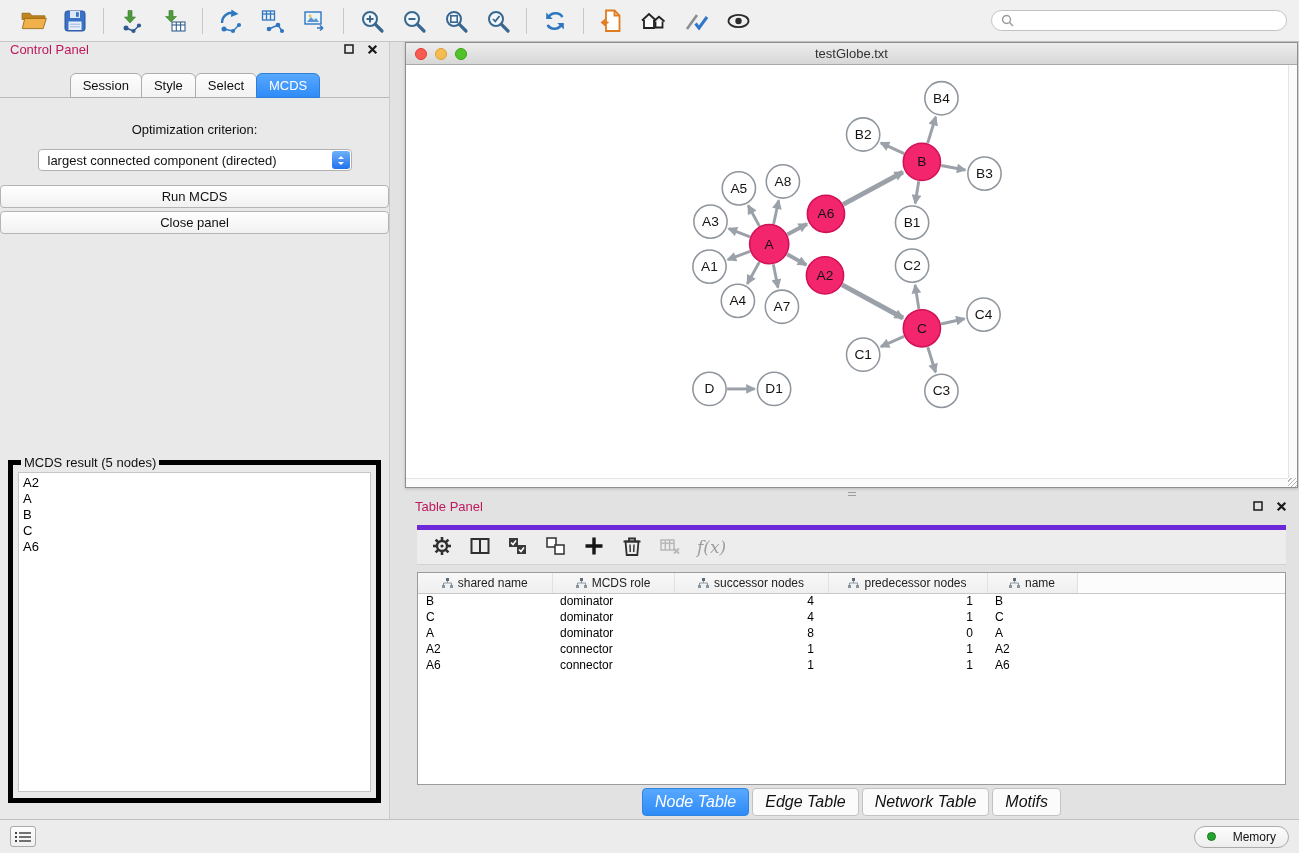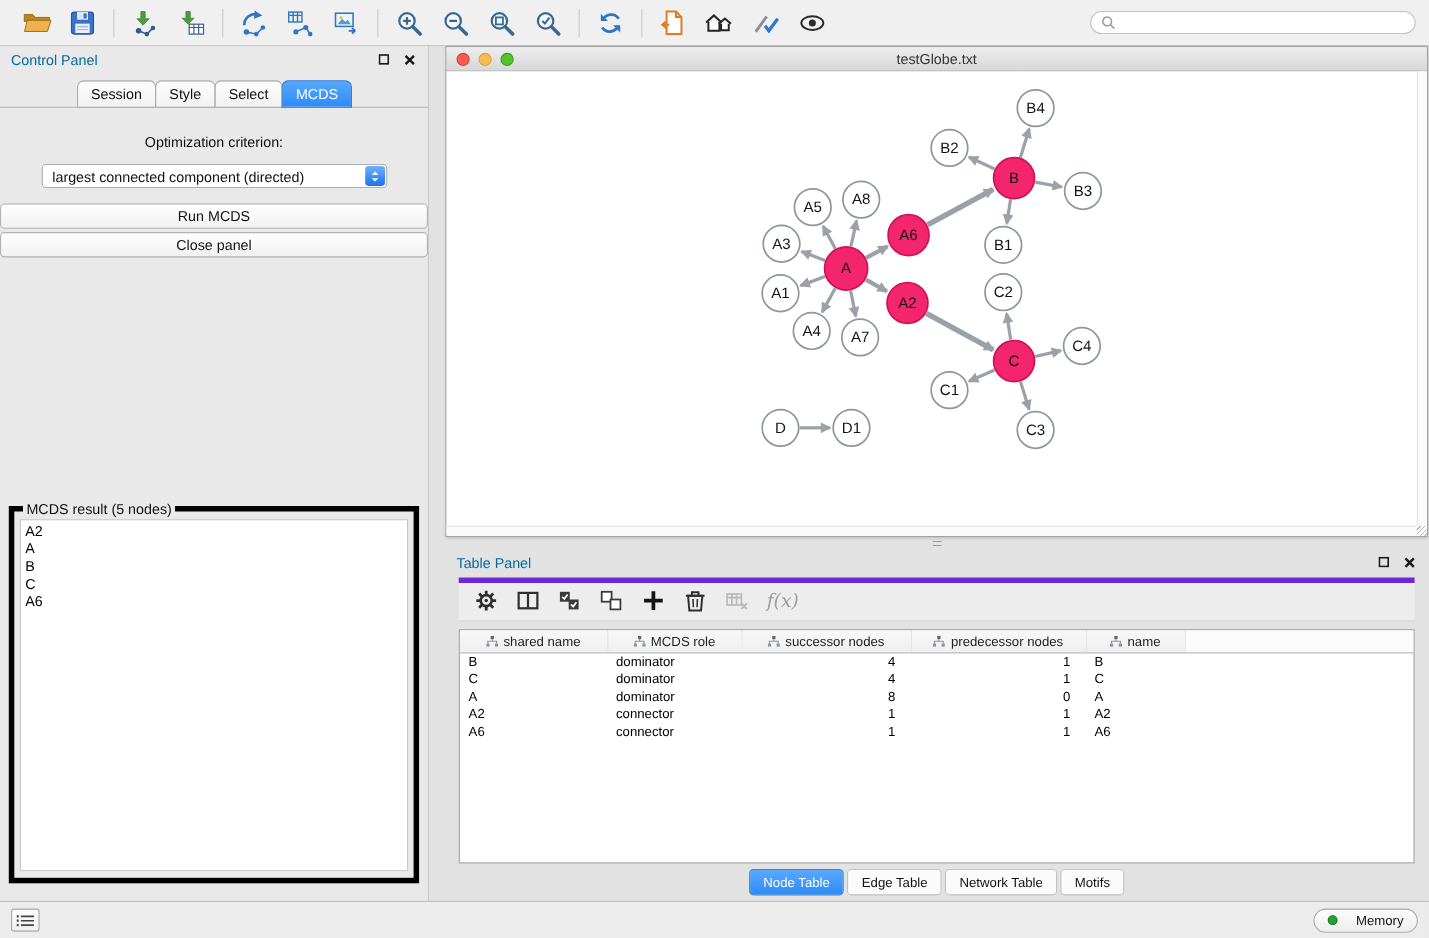--- a/index.html
+++ b/index.html
@@ -23,21 +23,21 @@
   .tb-btn svg { display:block; }
   .tb-sep { width:1px; height:26px; background:#C9C9C9; margin:0 7px; display:inline-block; }
   .searchbox { margin-left:auto; width:296px; height:21px; background:#FFF; border:1px solid #C3C3C3; border-radius:11px; display:flex; align-items:center; padding:0 9px; }
   .searchbox input { border:none; outline:none; flex:1; font-size:12px; margin-left:6px; font-family:inherit; background:transparent; }
 
   
   .content { flex:1; display:flex; min-height:0; }
 
   
   .control-panel { width:390px; flex:0 0 390px; background:#E9E9E9; border-right:1px solid #CACACA; display:flex; flex-direction:column; }
-  .panel-header { height:24px; flex:0 0 24px; display:flex; align-items:center; padding:0 10px; font-size:13px; color:#0369a1; }
+  .panel-header { height:24px; flex:0 0 24px; display:flex; align-items:flex-start; padding:0 10px; font-size:13px; color:#be185d; }
   .panel-header .ph-icons { margin-left:auto; display:flex; align-items:center; gap:9px; }
   .ph-btn { display:flex; align-items:center; justify-content:center; width:14px; height:14px; }
   .cp-tabs { display:flex; justify-content:center; align-items:flex-end; height:30px; flex:0 0 30px; border-bottom:1px solid #B9B9B9; padding:0 8px; margin-top:2px; }
   .cp-tab { font-size:13px; padding:4px 12px 4px; background:linear-gradient(#FDFDFD,#F2F2F2); border:1px solid #ADADAD; border-radius:6px 6px 0 0; margin-right:-1px; margin-bottom:-1px; color:#111; cursor:default; }
   .cp-tab.active { background:linear-gradient(#58A8FF,#2E8BF7); border-color:#2F7FD8; color:#FFF; }
   .cp-body { flex:1; display:flex; flex-direction:column; min-height:0; }
   .cp-top { padding-top:24px; text-align:center; }
   .opt-label { font-size:13px; margin-bottom:12px; color:#101010; }
   .dropdown { width:314px; height:22px; margin:0 auto; background:#FFF; border:1px solid #B1B1B1; border-radius:4px; position:relative; display:flex; align-items:center; padding:0 24px 0 9px; font-size:13px; text-align:left; }
   .dropdown .dd-text { overflow:hidden; white-space:nowrap; }
@@ -76,21 +76,21 @@
   .tt-btn { width:38px; height:34px; display:flex; align-items:center; justify-content:center; background:transparent; border:none; cursor:default; }
   .fx-label { font-family:"DejaVu Serif", serif; font-style:italic; font-size:17px; color:#9D9D9D; margin-left:8px; }
   .table-wrap { flex:1; margin:7px 12px 0; border:1px solid #9B9B9B; background:#FFF; overflow:hidden; min-height:0; }
   table.data-table { border-collapse:collapse; width:100%; table-layout:fixed; }
   .data-table th { height:20px; background:linear-gradient(#F8F8F8,#EFEFEF); border-bottom:1px solid #C8C8C8; border-right:1px solid #E1E1E1; font-size:12px; font-weight:normal; color:#222; text-align:center; white-space:nowrap; overflow:hidden; padding:0 4px; }
   .data-table th.filler { background:#FCFCFC; border-right:none; }
   .data-table th .hdr-ic { vertical-align:-1px; margin-right:5px; }
   .data-table td { font-size:12px; height:16px; padding:0 8px; color:#000; white-space:nowrap; overflow:hidden; }
   .data-table td.num { text-align:right; padding-right:14px; }
   .table-tabs { height:34px; flex:0 0 34px; display:flex; align-items:center; justify-content:center; gap:3px; }
-  .tp-tab { font-size:12px; padding:4px 12px; background:#FBFBFB; border:1px solid #C2C2C2; border-radius:4px; color:#111; cursor:default; }
+  .tp-tab { font-size:16px; padding:4px 12px; background:#FBFBFB; border:1px solid #C2C2C2; border-radius:4px; color:#111; cursor:default;font-style:italic; }
   .tp-tab.active { background:linear-gradient(#58A8FF,#2E8BF7); border-color:#2E86E0; color:#FFF; }
 
   
   .statusbar { height:34px; flex:0 0 34px; background:#ECECEC; border-top:1px solid #C0C0C0; display:flex; align-items:center; justify-content:space-between; padding:0 10px; }
   .list-btn { width:26px; height:21px; display:flex; align-items:center; justify-content:center; background:linear-gradient(#FDFDFD,#EFEFEF); border:1px solid #A9A9A9; border-radius:3px; cursor:default; }
   .memory-btn { display:flex; align-items:center; gap:17px; border:1px solid #ABABAB; border-radius:11px; padding:3px 12px; background:linear-gradient(#FDFDFD,#EDEDED); font-size:12px; font-family:inherit; color:#111; cursor:default; }
   .memory-dot { width:9px; height:9px; border-radius:50%; background:#23A42E; border:1px solid #177A1E; display:inline-block; }
 </style>
 </head>
 <body>

